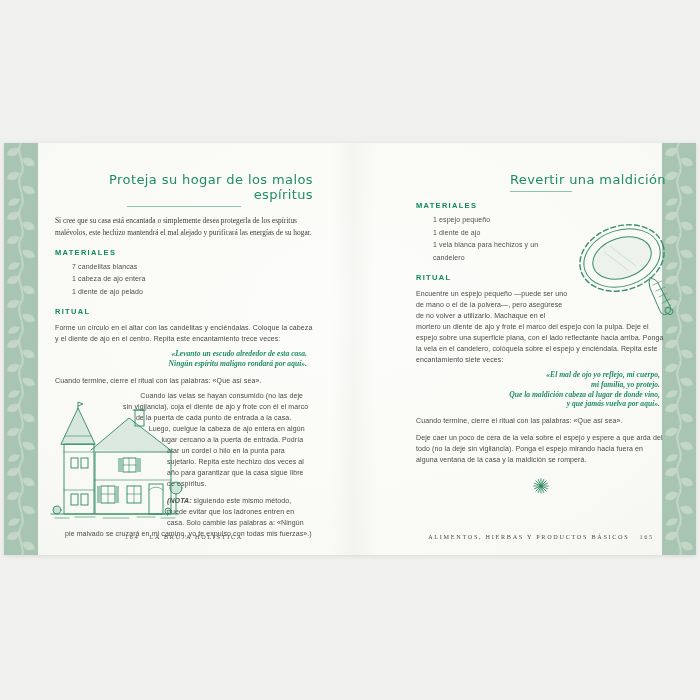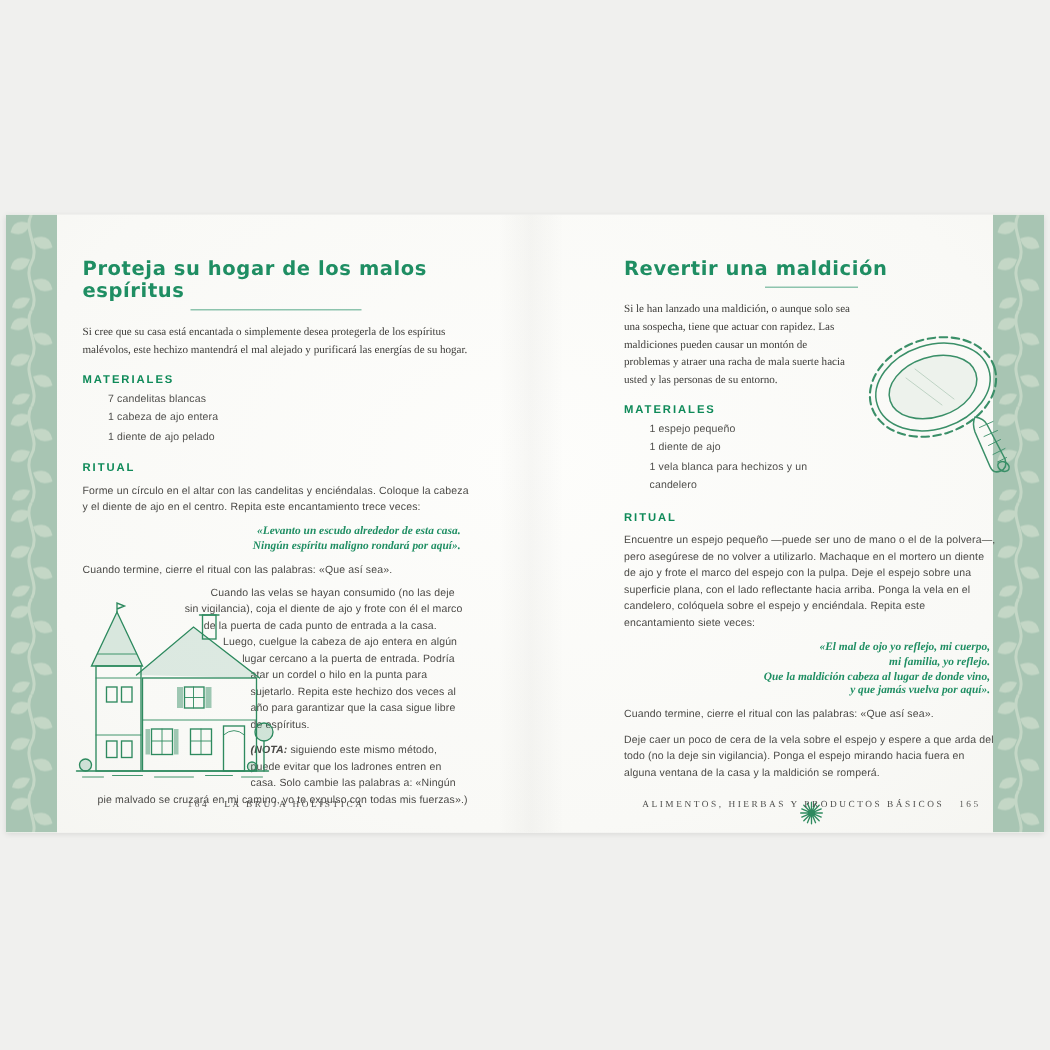--- a/index.html
+++ b/index.html
@@ -24,22 +24,22 @@
   .border.left{left:0;}
   .border.right{right:0;}
 
   .page{position:absolute;top:0;height:412px;}
   .page.leftp{left:51px;width:258px;}
   .page.rightp{left:388px;width:250px;margin-left:24px;}
 
   .title{
     margin:29px 0 0 0;
     font-family:"DejaVu Sans", sans-serif;
-    font-weight:bold;font-size:13px;line-height:15px;
-    color:#1f8e63;text-align:left;letter-spacing:.4px;
+    font-weight:normal;font-size:13px;line-height:15px;
+    color:#1f8e63;text-align:right;letter-spacing:.4px;
   }
   .title-rule{height:0;border-top:1px solid rgba(31,142,99,.5);margin:4px auto 0 auto;}
   .leftp .title-rule{width:114px;}
   .rightp .title-rule{width:62px;}
 
   .serif{
     font-family:"Liberation Serif", serif;
     font-size:7.4px;line-height:11.8px;color:#3c3b38;
     margin:8px 0 0 0;
   }
@@ -216,36 +216,36 @@
             <ellipse cx="52" cy="40" rx="43" ry="32" transform="rotate(-18 52 40)" stroke-dasharray="5 3" stroke-width="1.4"></ellipse>
             <ellipse cx="52" cy="40" rx="39" ry="28" transform="rotate(-18 52 40)"></ellipse>
             <ellipse cx="52" cy="40" rx="30" ry="20" transform="rotate(-18 52 40)" fill="#edf2ec"></ellipse>
             <path d="M34 34 L58 52 M40 28 L66 48" stroke-width="0.6" stroke="#b9cfc0"></path>
           </g>
 
           <path d="M80 60 Q86 61 88 65 L100 88 Q102 94 97 96 Q92 98 90 93 L80 70 Q78 64 80 60 Z"></path>
           <path d="M83 67 l9 -4 M86 73 l9 -4 M89 79 l8 -4 M92 85 l8 -4 M95 90 l6 -3" stroke-width="0.6"></path>
           <ellipse cx="99" cy="93" rx="4" ry="3" transform="rotate(28 99 93)"></ellipse>
         </svg>
-      </span><span>Si le han lanzado una maldición, o aunque solo sea una sospecha, tiene que actuar con rapidez. Las maldiciones pueden causar un montón de problemas y atraer una racha de mala suerte hacia usted y las personas de su entorno.</span>
+      </span>
     </p>
 
     <h2 class="sec">MATERIALES</h2>
     <ul class="materials">
       <li>1 espejo pequeño</li>
       <li>1 diente de ajo</li>
       <li>1 vela blanca para hechizos y un candelero</li>
     </ul>
 
     <h2 class="sec">RITUAL</h2>
     <p class="sans">Encuentre un espejo pequeño —puede ser uno de mano o el de la polvera—, pero asegúrese de no volver a utilizarlo. Machaque en el mortero un diente de ajo y frote el marco del espejo con la pulpa. Deje el espejo sobre una superficie plana, con el lado reflectante hacia arriba. Ponga la vela en el candelero, colóquela sobre el espejo y enciéndala. Repita este encantamiento siete veces:</p>
 
     <div class="incant">
       <div>«El mal de ojo yo reflejo, mi cuerpo,</div>
-      <div>mi familia, yo reflejo.</div>
+      <div>mi familia, yo protejo.</div>
       <div>Que la maldición cabeza al lugar de donde vino,</div>
       <div>y que jamás vuelva por aquí».</div>
     </div>
 
     <p class="sans">Cuando termine, cierre el ritual con las palabras: «Que así sea».</p>
     <p class="sans">Deje caer un poco de cera de la vela sobre el espejo y espere a que arda del todo (no la deje sin vigilancia). Ponga el espejo mirando hacia fuera en alguna ventana de la casa y la maldición se romperá.</p>
 
     <div class="star-wrap">
       <svg width="18" height="18" viewBox="0 0 20 20" xmlns="http://www.w3.org/2000/svg" stroke="#2e8a5f" stroke-width="1" stroke-linecap="round">
         <g>

